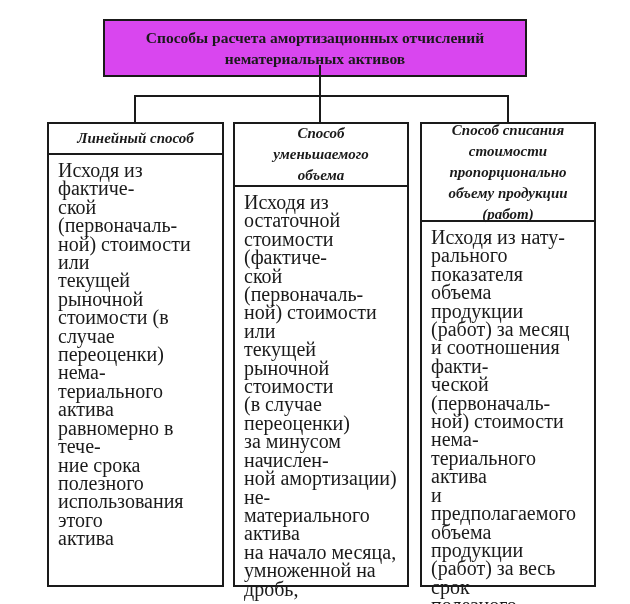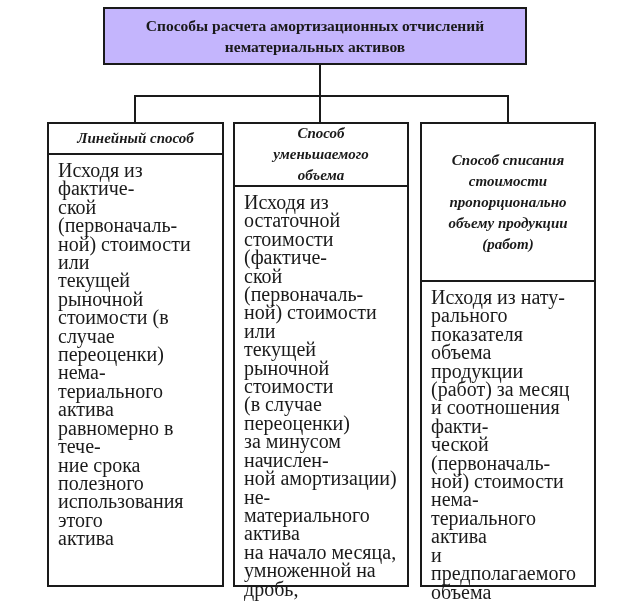--- a/index.html
+++ b/index.html
@@ -12,22 +12,23 @@
     width: 630px;
     height: 604px;
     background: #ffffff;
     font-family: "Liberation Serif", "DejaVu Serif", serif;
     color: #1a1a1a;
     overflow: hidden;
   }
   .box {
     position: absolute;
     border: 2px solid #1a1a1a;
-    background: #c4b5fd;
+    background: #d946ef;
     box-sizing: border-box;
+    margin-top: 12px;
   }
   .title-box {
     left: 103px;
     top: 7px;
     width: 424px;
     height: 58px;
     display: flex;
     align-items: center;
     justify-content: center;
     text-align: center;
@@ -62,21 +63,21 @@
     font-weight: bold;
     font-style: italic;
     font-size: 15px;
     line-height: 21px;
     white-space: pre-line;
     flex: 0 0 auto;
     box-sizing: border-box;
   }
   .col-1 .col-header { height: 31px; }
   .col-2 .col-header { height: 63px; }
-  .col-3 .col-header { height: 158px; }
+  .col-3 .col-header { height: 98px; }
   .col-body {
     flex: 1 1 auto;
     padding: 6px 6px 0 9px;
     font-size: 20px;
     line-height: 18.4px;
     white-space: pre-line;
     text-align: left;
   }
 </style>
 </head>

